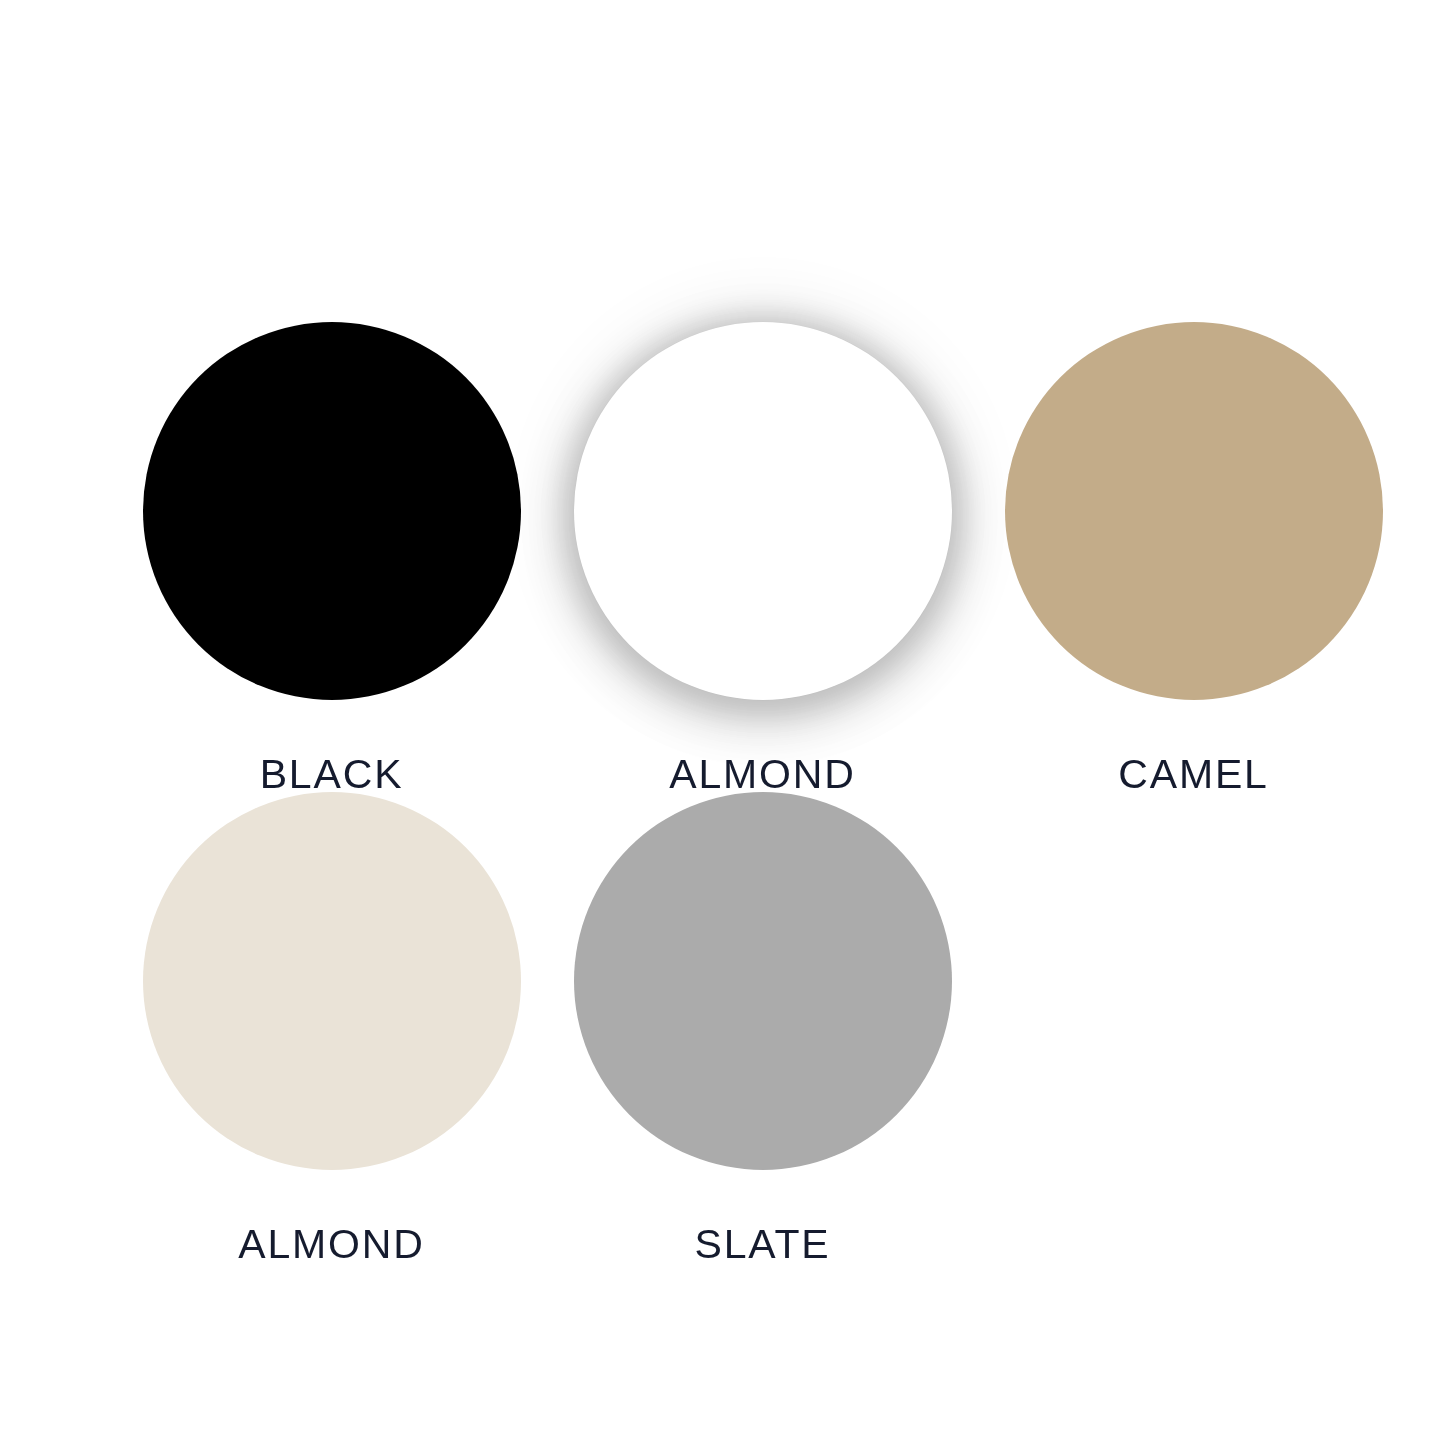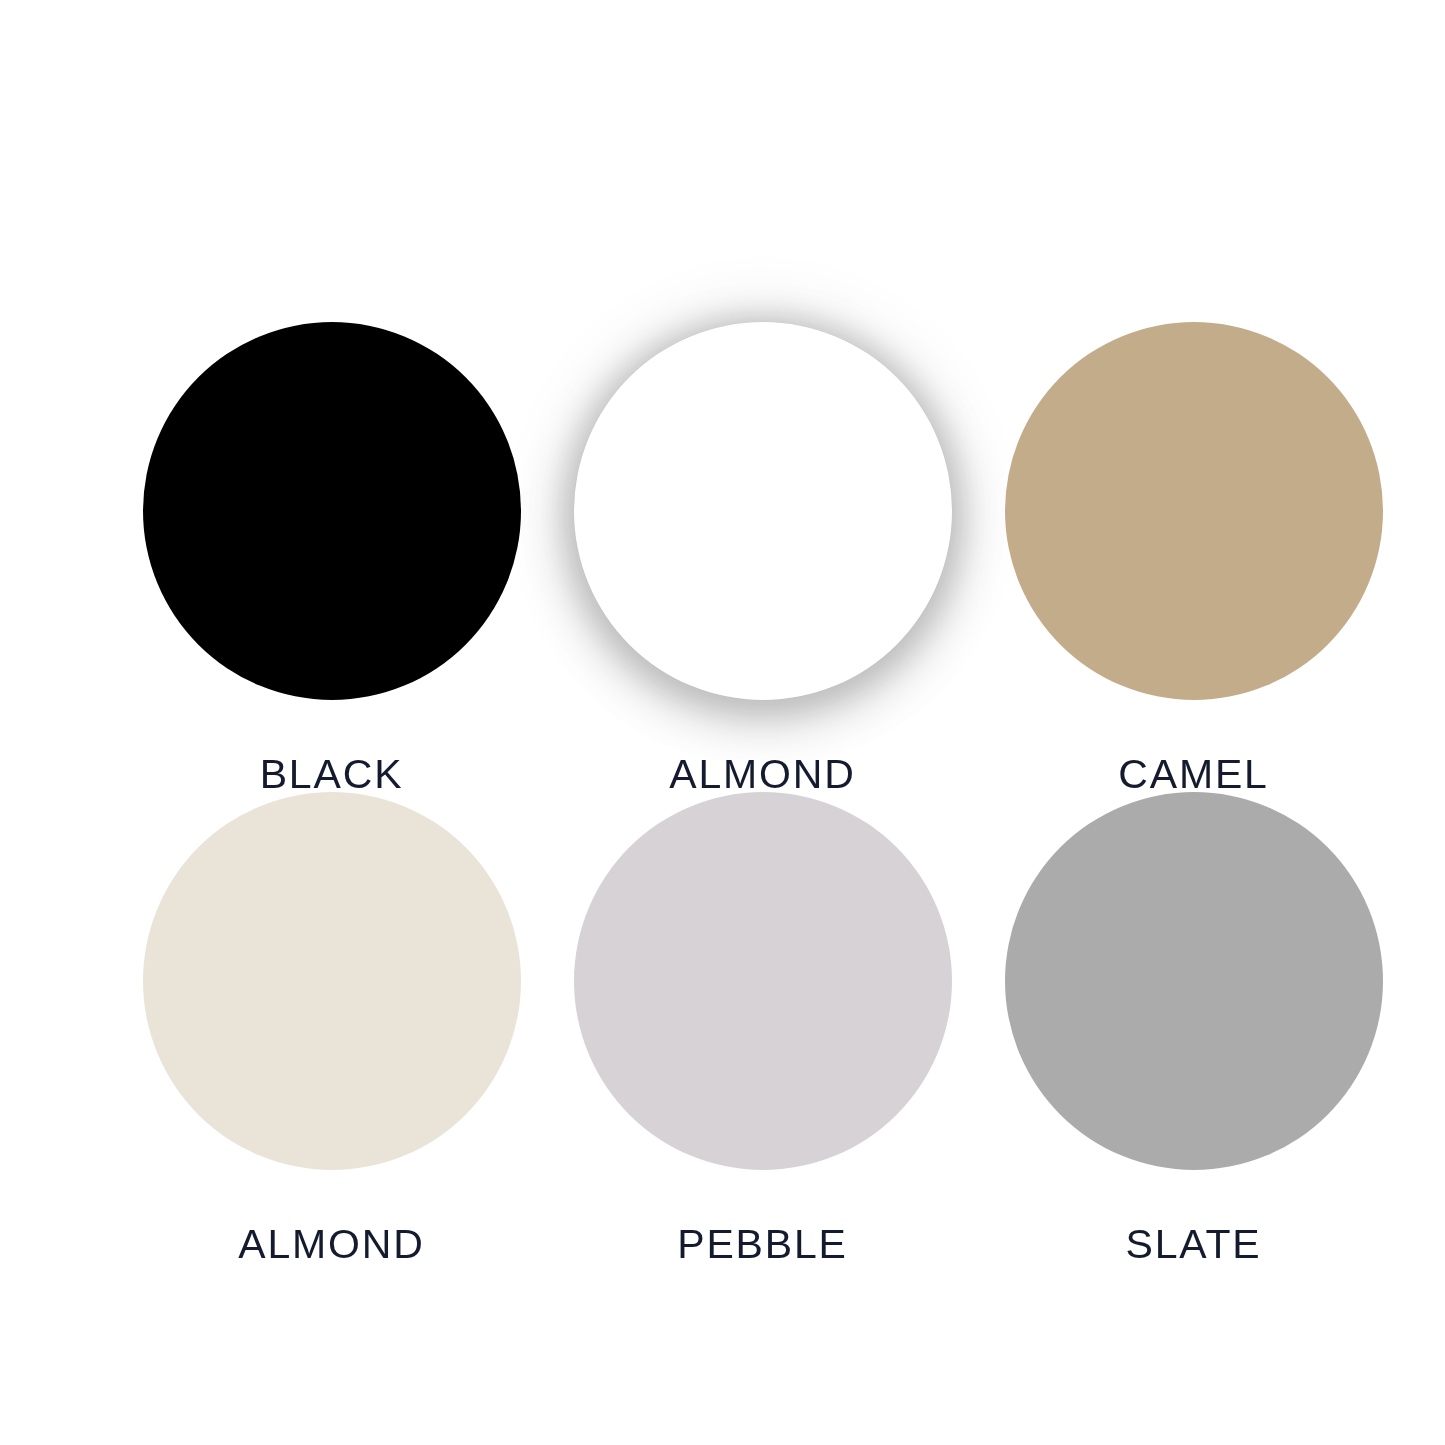--- a/index.html
+++ b/index.html
@@ -93,24 +93,20 @@
     <div class="swatch-cell">
       <div class="swatch-disc" style="background-color: rgb(195, 172, 137);"></div>
       <div class="swatch-label" style="color: rgb(21, 27, 46);">CAMEL</div>
     </div>
 
     <div class="swatch-cell">
       <div class="swatch-disc" style="background-color: rgb(234, 227, 215);"></div>
       <div class="swatch-label" style="color: rgb(21, 27, 46);">ALMOND</div>
     </div>
 
-    <div class="swatch-cell">
-      <div class="swatch-disc" style="background-color: rgb(215, 210, 214);"></div>
-      <div class="swatch-label" style="color: rgb(21, 27, 46);">PEBBLE</div>
-    </div>
 
     <div class="swatch-cell">
       <div class="swatch-disc" style="background-color: rgb(171, 171, 171);"></div>
       <div class="swatch-label" style="color: rgb(21, 27, 46);">SLATE</div>
     </div>
 
   </div>
 </div>
 
 </body></html>

